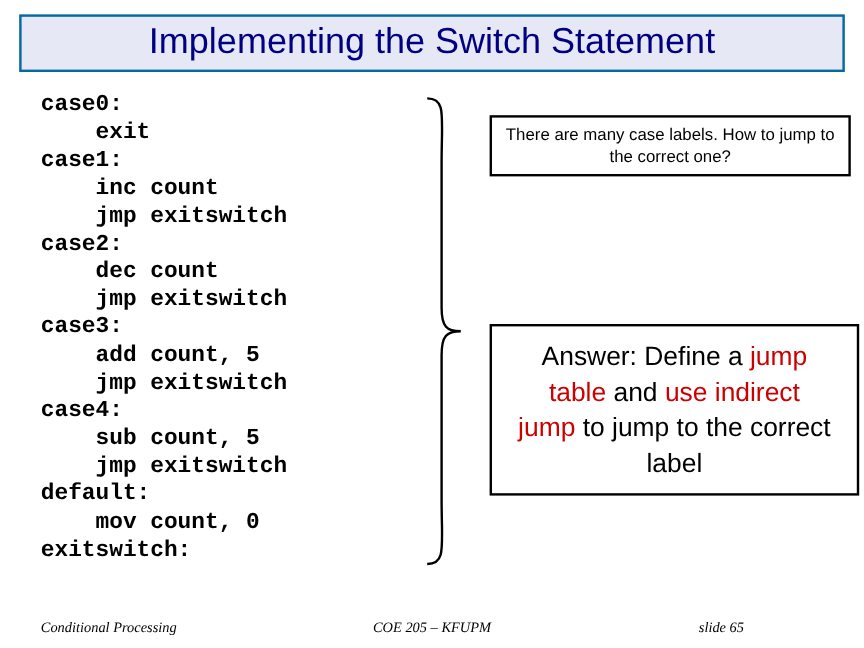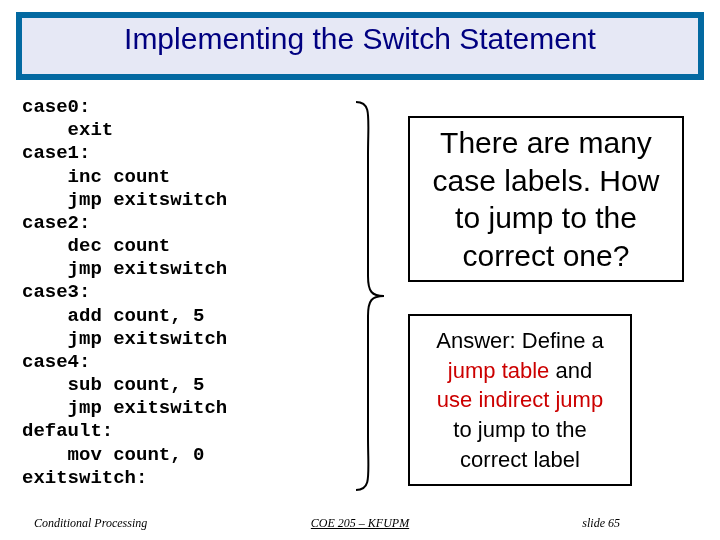--- a/index.html
+++ b/index.html
@@ -6,88 +6,87 @@
   body {
     width: 720px;
     height: 540px;
     background: #ffffff;
     font-family: Arial, sans-serif;
     position: relative;
     overflow: hidden;
   }
   .title-bar {
     margin: 12px 16px 0 16px;
-    padding: 4px 6px 18px 6px;
-    border: 6px solid #0369a1;
+    padding: 4px 6px 6px 6px;
+    border: 2px solid #0369a1;
     background: #e6e8f5;
     font-family: "Comic Sans MS", "Comic Sans", cursive, sans-serif;
     font-size: 30px;
     color: #000080;
     text-align: center;
   }
   .content {
     position: relative;
     margin-top: 10px;
     height: 420px;
   }
   .code-block {
     position: absolute;
-    left: 22px;
+    left: 34px;
     top: 6px;
     font-family: "Courier New", Courier, monospace;
     font-weight: bold;
     font-size: 19px;
     line-height: 1.22;
     white-space: pre;
     color: #000;
   }
   .brace-svg {
     position: absolute;
     left: 348px;
     top: 6px;
   }
   .question-box {
     position: absolute;
     left: 408px;
     top: 26px;
-    width: 276px;
+    width: 301px;
     border: 2px solid #000;
     padding: 6px 8px;
     font-family: Arial, sans-serif;
-    font-size: 30px;
+    font-size: 14px;
     text-align: center;
     line-height: 1.25;
   }
   .answer-box {
     position: absolute;
     left: 408px;
     top: 200px;
-    width: 224px;
+    width: 308px;
     border: 2px solid #000;
     padding: 10px 21px;
     font-family: Arial, sans-serif;
     font-size: 22px;
     text-align: center;
     line-height: 1.35;
-    margin-top: 24px;
   }
   .answer-box .red { color: #cc0000; }
   .footer {
     position: absolute;
     bottom: 6px;
     left: 0;
     width: 640px;
     height: 18px;
     font-family: "Times New Roman", Times, serif;
     font-size: 12px;
     font-style: italic;
     color: #000;
   }
   .footer-left { position: absolute; left: 34px; }
-  .footer-center { position: absolute; left: 0; width: 720px; text-align: center; text-decoration: underline; }
+  .footer-center { position: absolute; left: 0; width: 720px; text-align: center; }
   .footer-right { position: absolute; right: 20px; }
 </style>
 </head>
 <body>
 
 <div class="title-bar">Implementing the Switch Statement</div>
 
 <div class="content">
 
   <pre class="code-block" id="code-block">case0:

